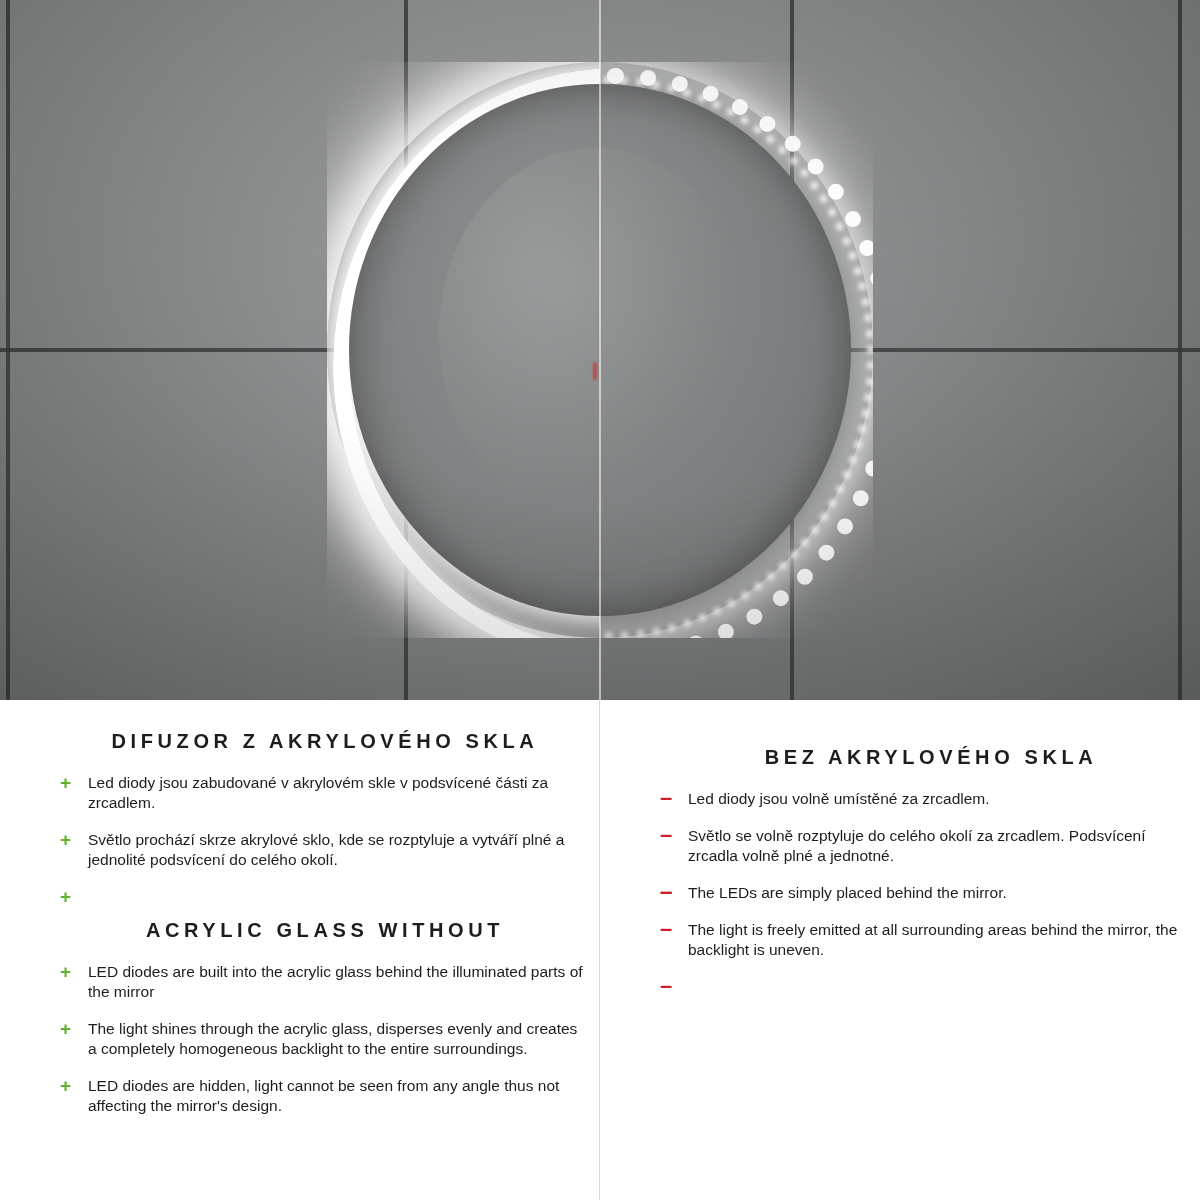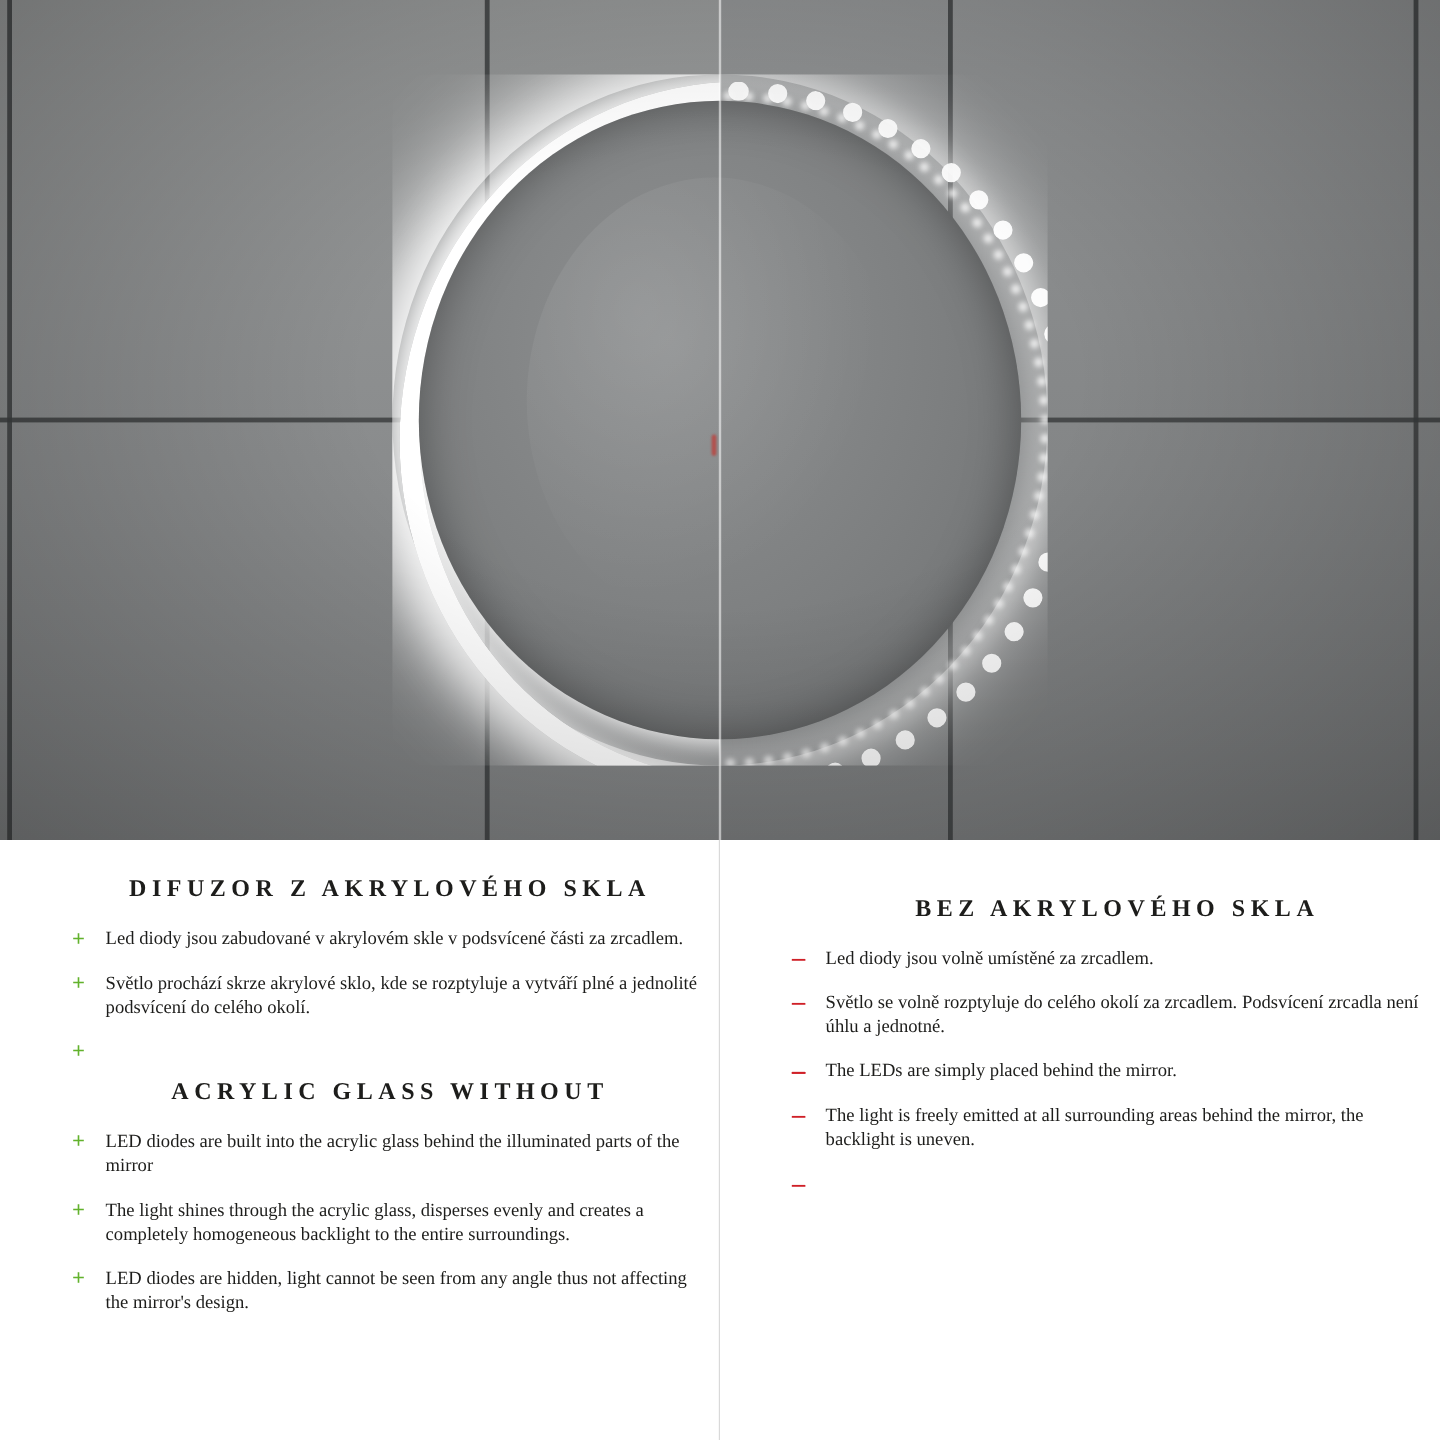--- a/index.html
+++ b/index.html
@@ -2,21 +2,21 @@
 <html><head>
 <meta charset="utf-8">
 <style>
   html,body{margin:0;padding:0;}
   body{
     width:1200px;height:1200px;
     background:#ffffff;
     font-family:"Liberation Sans", sans-serif;
     overflow:hidden;
   }
-  .page{position:relative;width:1200px;height:855px;font-family:Liberation Serif, serif;}
+  .page{position:relative;width:1200px;height:855px;}
 
   
   .photo{
     position:relative;
     width:1200px;height:700px;
     overflow:hidden;
     background:#8d8f90;
   }
   
   .wall{
@@ -205,21 +205,21 @@
 
     <div class="col right">
       <h2>BEZ AKRYLOVÉHO SKLA</h2>
       <ul>
         <li>
           <span class="bullet minus">–</span>
           <span>Led diody jsou volně umístěné za zrcadlem.</span>
         </li>
         <li>
           <span class="bullet minus">–</span>
-          <span>Světlo se volně rozptyluje do celého okolí za zrcadlem.  Podsvícení zrcadla není úhlu a jednotné.</span>
+          <span>Světlo se volně rozptyluje do celého okolí za zrcadlem.  Podsvícení zrcadla volně plné a jednotné.</span>
         </li>
         <li>
           <span class="bullet minus">–</span>
         </li>
       </ul>
 
       <ul>
         <li>
           <span class="bullet minus">–</span>
           <span>The LEDs are simply placed behind the mirror.</span>

